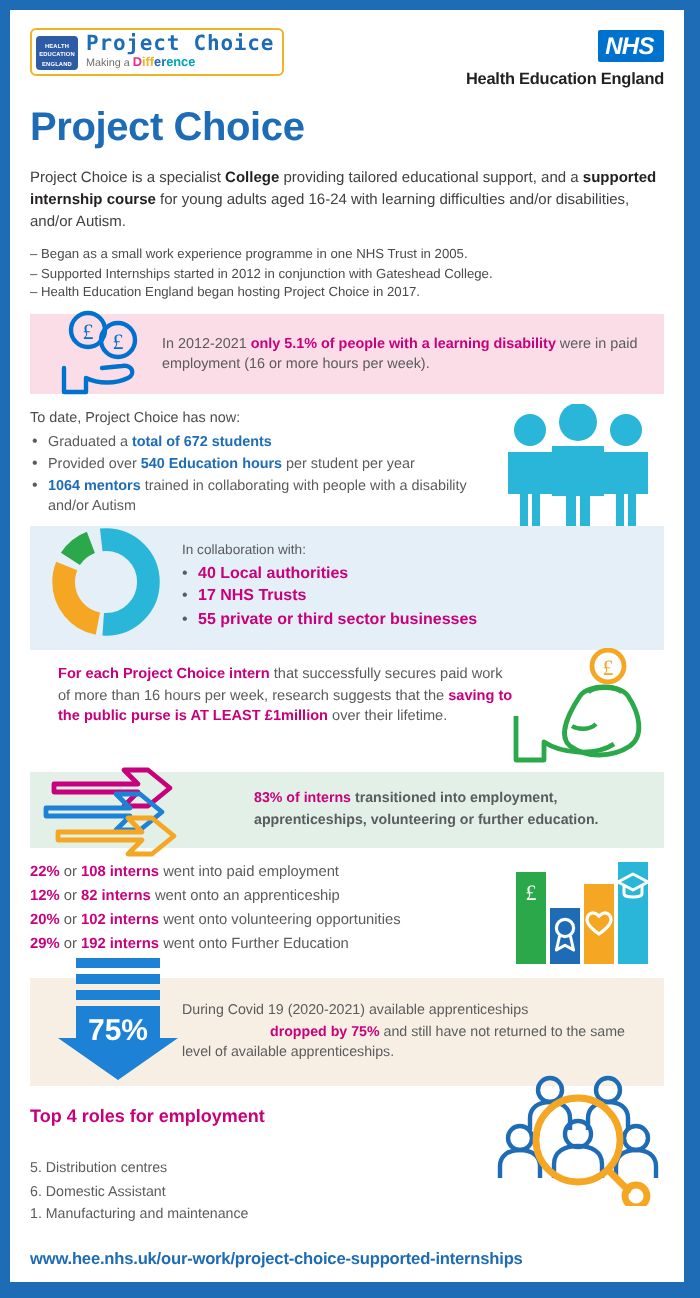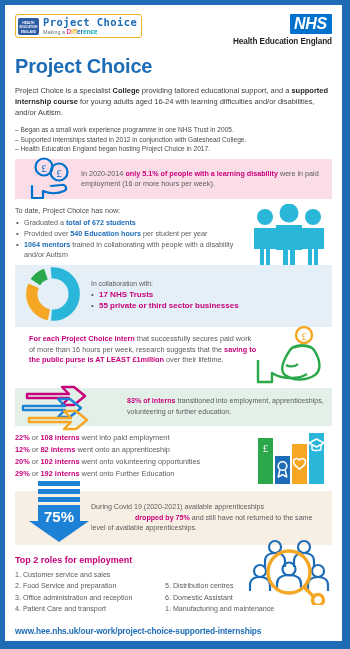--- a/index.html
+++ b/index.html
@@ -62,21 +62,21 @@
   .pc-logo-sub .d1 { color: #e8308a; font-weight: bold; font-size: 6.4px; }
   .pc-logo-sub .d2 { color: #f0b323; font-weight: bold; font-size: 6.4px; }
   .pc-logo-sub .d3 { color: #1d6cb5; font-weight: bold; font-size: 6.4px; }
   .pc-logo-sub .d4 { color: #00a5b5; font-weight: bold; font-size: 6.4px; }
 
   .nhs-block { text-align: right; }
   .nhs-badge {
     display: inline-block;
     background: #0072ce; color: #fff;
     font-style: italic; font-weight: bold;
-    font-size: 16px; letter-spacing: -.3px;
+    font-size: 12px; letter-spacing: -.3px;
     padding: 1px 5px 1px 4px;
     border-radius: 1px;
   }
   .nhs-name {
     font-size: 8.2px; font-weight: bold;
     color: #231f20; margin-top: 2.5px;
     letter-spacing: -.1px;
     text-align: right;
   }
 
@@ -154,20 +154,21 @@
     color: #5a5b5e; width: 228px; margin-left: 14px;
   }
   .saving .txt b { color: #c8007b; }
   .moneyhand { position: absolute; right: 2px; top: -8px; }
 
   
   .band-green {
     position: relative; background: #e3f0e8;
     height: 38px; display: flex; align-items: center;
     margin-top: 2px;
+    font-weight: bold;
   }
   .band-green .txt {
     font-size: 7.1px; line-height: 10.4px;
     color: #5a5b5e; margin-left: 112px; padding-right: 8px;
   }
   .band-green .txt b { color: #c8007b; }
   .arrows3 { position: absolute; left: 6px; top: -6px; }
 
   
   .outcomes { position: relative; margin-top: 6px; height: 54px; }
@@ -249,21 +250,21 @@
   <div class="band-pink">
     <div class="hand-coins">
       <svg width="52" height="46" viewBox="0 0 52 46">
         <circle cx="17" cy="12" r="8.5" fill="none" stroke="#0072ce" stroke-width="2.2"></circle>
         <text x="17" y="16.5" font-size="11" font-family="Liberation Serif, serif" fill="#0072ce" text-anchor="middle">£</text>
         <circle cx="32" cy="17" r="8.5" fill="none" stroke="#0072ce" stroke-width="2.2"></circle>
         <text x="32" y="21.5" font-size="11" font-family="Liberation Serif, serif" fill="#0072ce" text-anchor="middle">£</text>
         <path d="M5 31 L5 43 L16 43 L16 36 C22 39 31 39 37 36 C41 34 39 29 34 30 L24 31" fill="none" stroke="#0072ce" stroke-width="2.2" stroke-linejoin="round" stroke-linecap="round"></path>
       </svg>
     </div>
-    <div class="txt"><span>In 2020-2014 </span><b>only 5.1% of people with a learning disability</b><span> were in paid employment (16 or more hours per week).</span></div>
+    <div class="txt"><span>In 2012-2021 </span><b>only 5.1% of people with a learning disability</b><span> were in paid employment (16 or more hours per week).</span></div>
   </div>
 
   <div class="todate">
     <div class="todate-lead">To date, Project Choice has now:</div>
     <ul>
       <li><span>Graduated a </span><b>total of 672 students</b><span></span></li>
       <li><span>Provided over </span><b>540 Education hours</b><span> per student per year</span></li>
       <li><span></span><b>1064 mentors</b><span> trained in collaborating with people with a disability and/or Autism</span></li>
     </ul>
     <div class="people-icon">
@@ -284,20 +285,21 @@
     <div class="donut">
       <svg width="56" height="56" viewBox="0 0 42 42">
         <circle cx="21" cy="21" r="15.9" fill="transparent" stroke="#29b6d8" stroke-width="8.5" stroke-dasharray="53 47" stroke-dashoffset="27"></circle>
         <circle cx="21" cy="21" r="15.9" fill="transparent" stroke="#f5a623" stroke-width="8.5" stroke-dasharray="28 72" stroke-dashoffset="-28"></circle>
         <circle cx="21" cy="21" r="15.9" fill="transparent" stroke="#2aa84a" stroke-width="8.5" stroke-dasharray="10 90" stroke-dashoffset="-59"></circle>
       </svg>
     </div>
     <div class="collab-text">
       <div class="collab-lead">In collaboration with:</div>
       <ul>
+        <li>40 Local authorities</li>
         <li>17 NHS Trusts</li>
         <li>55 private or third sector businesses</li>
       </ul>
     </div>
   </div>
 
   <div class="saving">
     <div class="txt"><b>For each Project Choice intern</b><span> that successfully secures paid work of more than 16 hours per week, research suggests that the </span><b>saving to the public purse is AT LEAST £1million</b><span> over their lifetime.</span></div>
     <div class="moneyhand">
       <svg width="76" height="60" viewBox="0 0 76 60">
@@ -350,28 +352,22 @@
         <rect x="9" y="8" width="42" height="5" fill="#1d82d6"></rect>
         <rect x="9" y="16" width="42" height="5" fill="#1d82d6"></rect>
         <path d="M9 24h42v16h9L30 61 0 40h9z" fill="#1d82d6"></path>
         <text x="30" y="41" font-size="15" font-weight="bold" fill="#fff" text-anchor="middle" font-family="Liberation Sans, sans-serif">75%</text>
       </svg>
     </div>
     <div class="txt"><span>During Covid 19 (2020-2021) available apprenticeships </span><b>dropped by 75%</b><span> and still have not returned to the same level of available apprenticeships.</span></div>
   </div>
 
   <div class="roles">
-    <div class="roles-title">Top 2 roles for employment</div>
+    <div class="roles-title">Top 4 roles for employment</div>
     <div class="roles-cols">
-      <ol class="col-a">
-        <li>1.  Customer service and sales</li>
-        <li>2.  Food Service and preparation</li>
-        <li>3.  Office administration and reception</li>
-        <li>4.  Patient Care and transport</li>
-      </ol>
       <ol class="col-b">
         <li style="visibility:hidden">.</li>
         <li>5.  Distribution centres</li>
         <li>6.  Domestic Assistant</li>
         <li>1.  Manufacturing and maintenance</li>
       </ol>
     </div>
     <div class="magnifier">
       <svg width="86" height="66" viewBox="0 0 86 66">
         <g fill="none" stroke="#1d6cb5" stroke-width="2.2">

